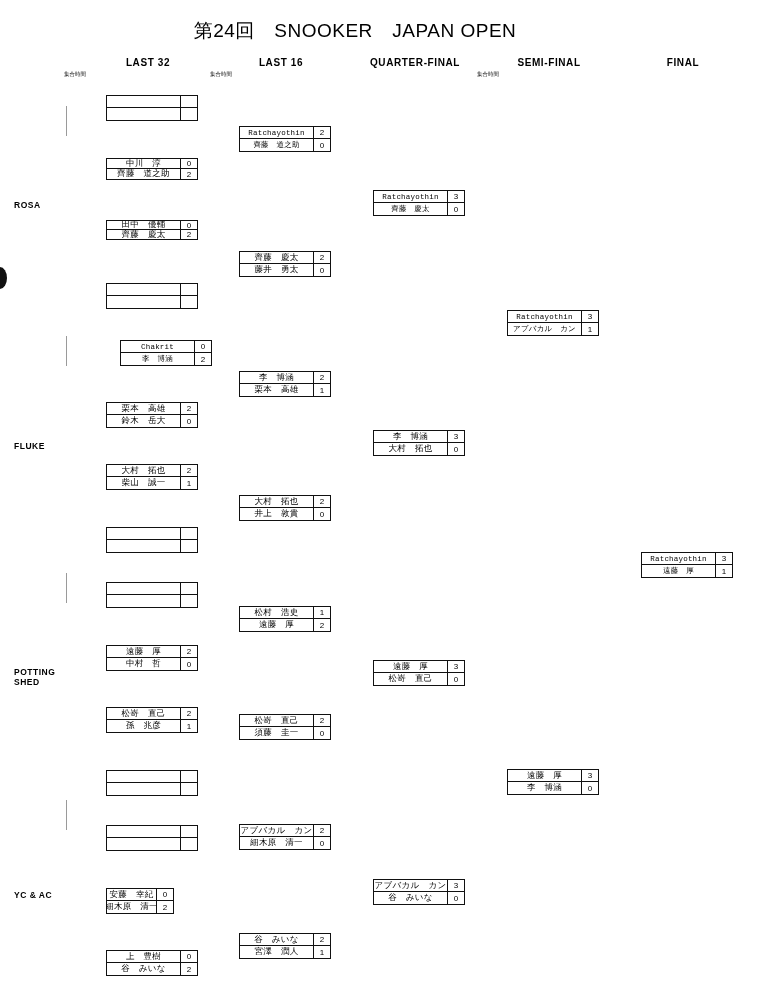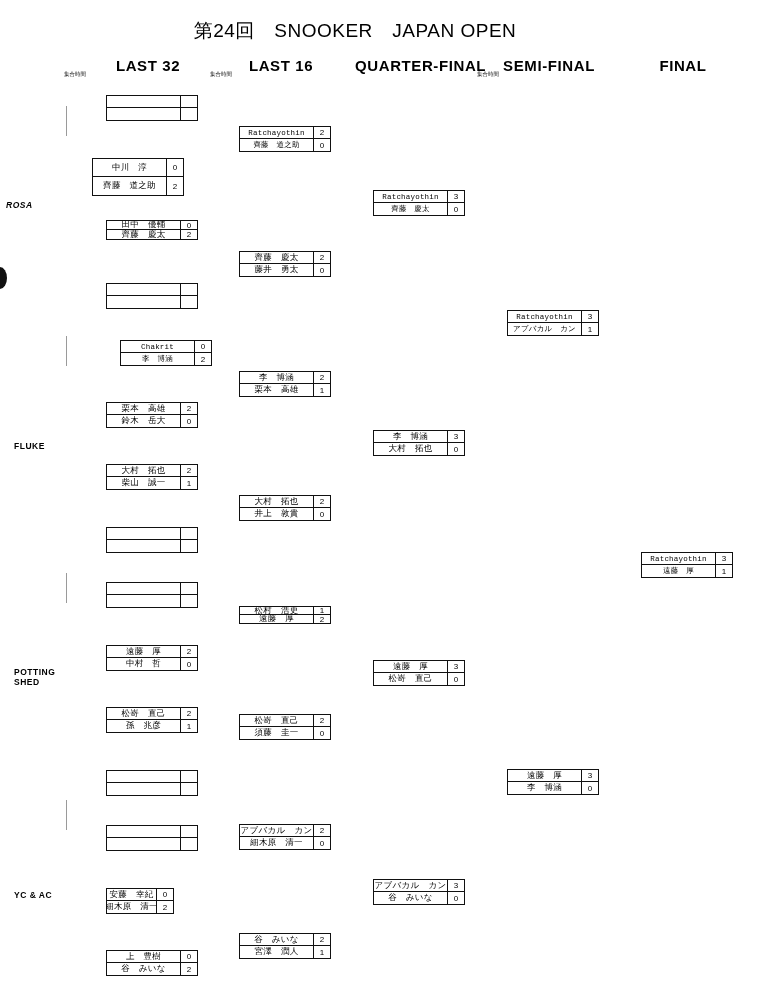--- a/index.html
+++ b/index.html
@@ -8,21 +8,21 @@
     background:#ffffff;
     font-family:"Liberation Sans","DejaVu Sans",sans-serif;
     color:#000;
     overflow:hidden;
   }
   #title{
     position:absolute;top:18px;left:0;width:710px;
     text-align:center;font-size:19px;letter-spacing:.5px;white-space:pre;
   }
   .round-head{
-    position:absolute;font-size:15px;font-weight:bold;letter-spacing:.6px;
+    position:absolute;font-size:10px;font-weight:bold;letter-spacing:.6px;
     text-align:center;white-space:nowrap;
   }
   .meet-label{
     position:absolute;font-size:5.5px;white-space:nowrap;color:#111;
     transform:scale(1,1.05);transform-origin:left top;
   }
   .venue{
     position:absolute;font-size:8.5px;font-weight:bold;letter-spacing:.5px;
     line-height:10px;white-space:pre-line;
   }
@@ -54,38 +54,38 @@
     <div class="round-head" style="left: 88px; top: 57px; width: 120px;">LAST 32</div>
     <div class="meet-label" style="left: 64px; top: 71px;">集合時間</div>
     <div class="round-head" style="left: 221px; top: 57px; width: 120px;">LAST 16</div>
     <div class="meet-label" style="left: 210px; top: 71px;">集合時間</div>
     <div class="round-head" style="left: 355px; top: 57px; width: 120px;">QUARTER-FINAL</div>
     <div class="round-head" style="left: 489px; top: 57px; width: 120px;">SEMI-FINAL</div>
     <div class="meet-label" style="left: 477px; top: 71px;">集合時間</div>
     <div class="round-head" style="left: 623px; top: 57px; width: 120px;">FINAL</div>
   </div>
 <div id="venues">
-    <div class="venue" style="left: 6px; top: 200px; font-style: italic;">ROSA</div>
+    <div class="venue" style="left: 14px; top: 200px;">ROSA</div>
     <div class="venue" style="left: 14px; top: 441px;">FLUKE</div>
     <div class="venue" style="left: 14px; top: 667px;">POTTING
 SHED</div>
     <div class="venue" style="left: 14px; top: 890px;">YC &amp; AC</div>
   </div>
 <div id="board">
     <div class="match" style="left: 106px; top: 95px; width: 92px; height: 26px;">
       <div class="row top">
         <div class="nm"></div>
         <div class="sc"></div>
       </div>
       <div class="row bot">
         <div class="nm"></div>
         <div class="sc"></div>
       </div>
     </div>
-    <div class="match" style="left: 92px; top: 158px; width: 92px; height: 38px;">
+    <div class="match" style="left: 106px; top: 158px; width: 92px; height: 22px;">
       <div class="row top">
         <div class="nm">中川　淳</div>
         <div class="sc">0</div>
       </div>
       <div class="row bot">
         <div class="nm">齊藤　道之助</div>
         <div class="sc">2</div>
       </div>
     </div>
     <div class="match" style="left: 106px; top: 220px; width: 92px; height: 20px;">
@@ -251,21 +251,21 @@
     <div class="match" style="left: 239px; top: 495px; width: 92px; height: 26px;">
       <div class="row top">
         <div class="nm">大村　拓也</div>
         <div class="sc">2</div>
       </div>
       <div class="row bot">
         <div class="nm">井上　敦貴</div>
         <div class="sc">0</div>
       </div>
     </div>
-    <div class="match" style="left: 239px; top: 606px; width: 92px; height: 18px;">
+    <div class="match" style="left: 239px; top: 606px; width: 92px; height: 26px;">
       <div class="row top">
         <div class="nm">松村　浩史</div>
         <div class="sc">1</div>
       </div>
       <div class="row bot">
         <div class="nm">遠藤　厚</div>
         <div class="sc">2</div>
       </div>
     </div>
     <div class="match" style="left: 239px; top: 714px; width: 92px; height: 26px;">

